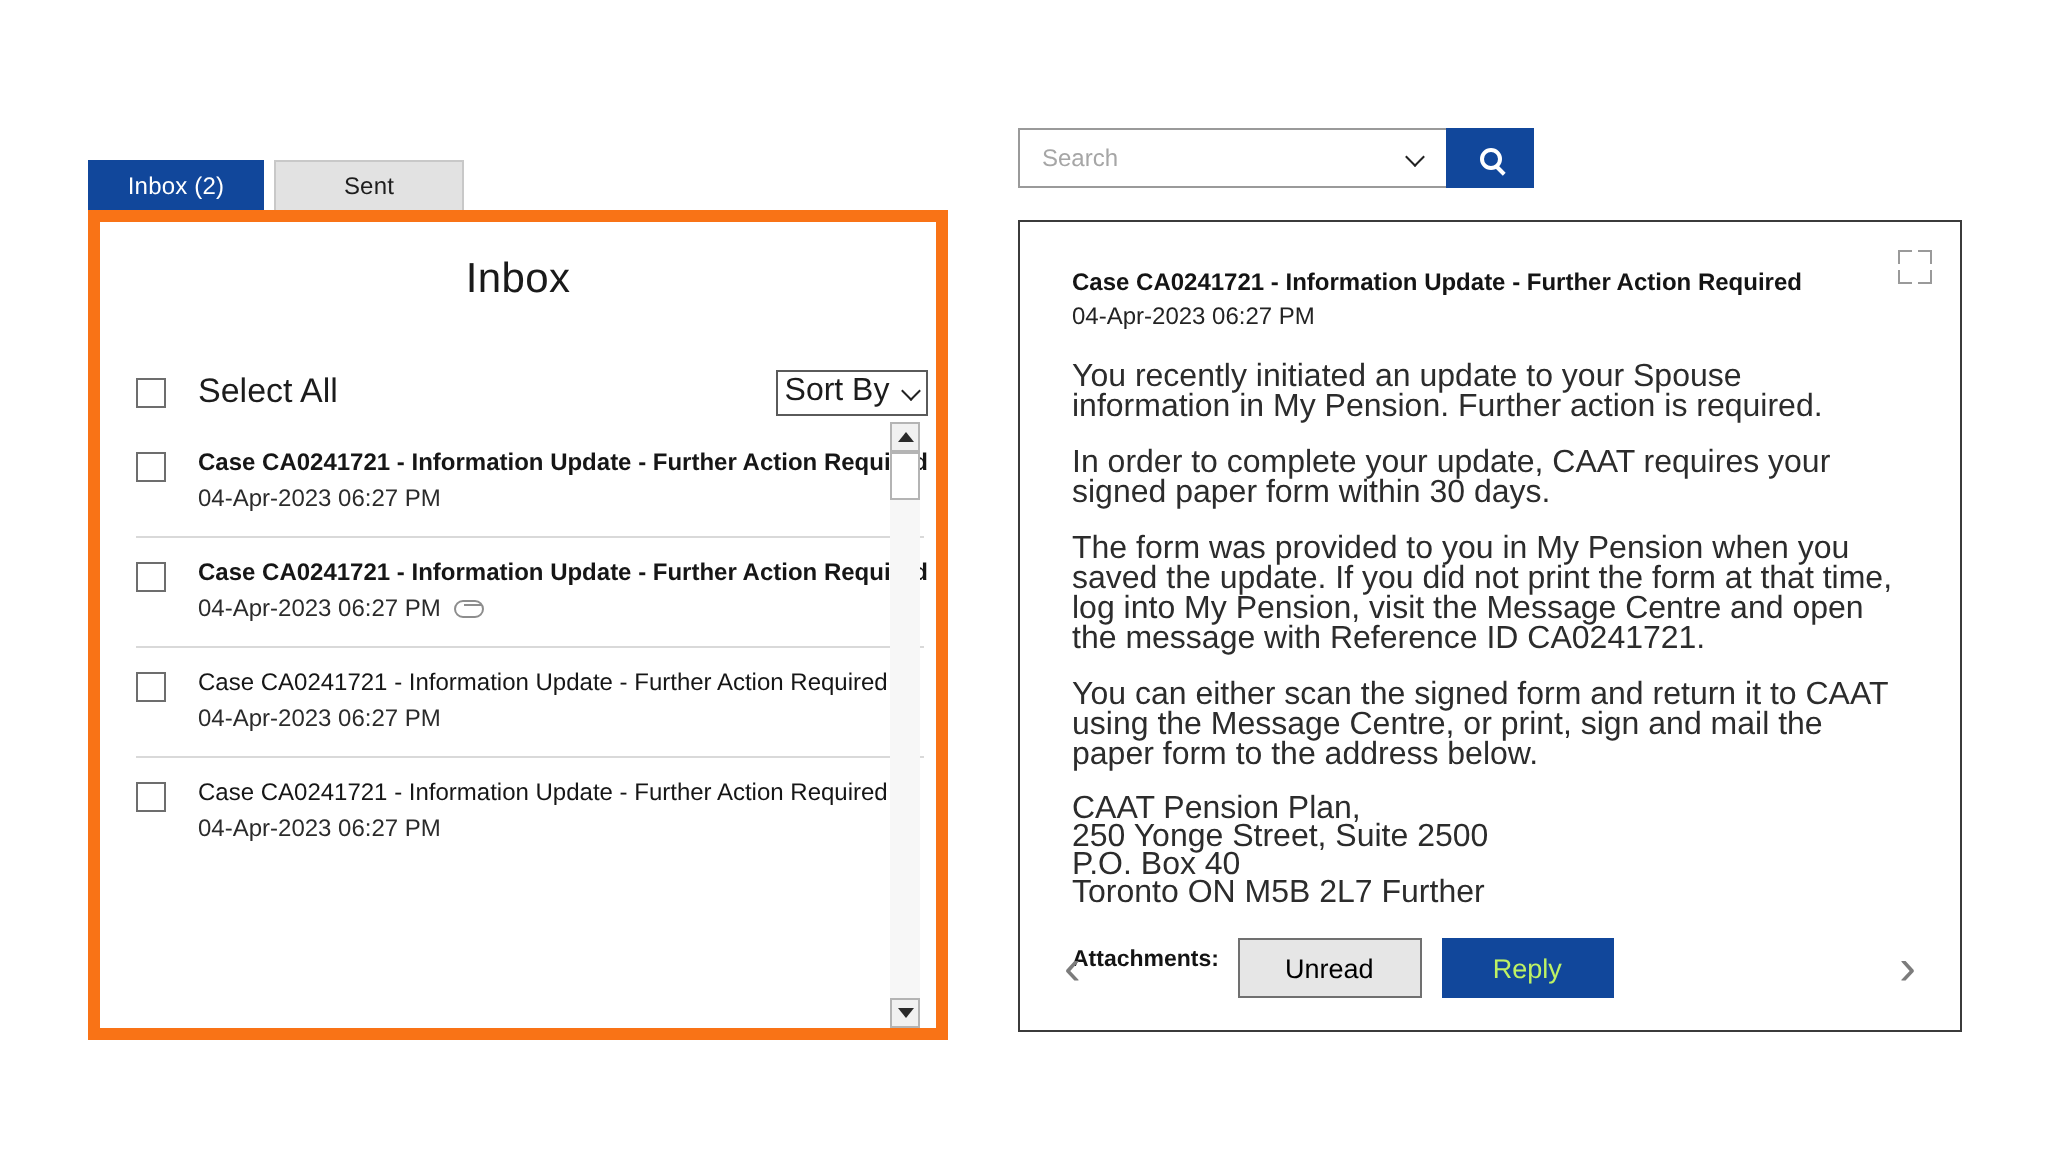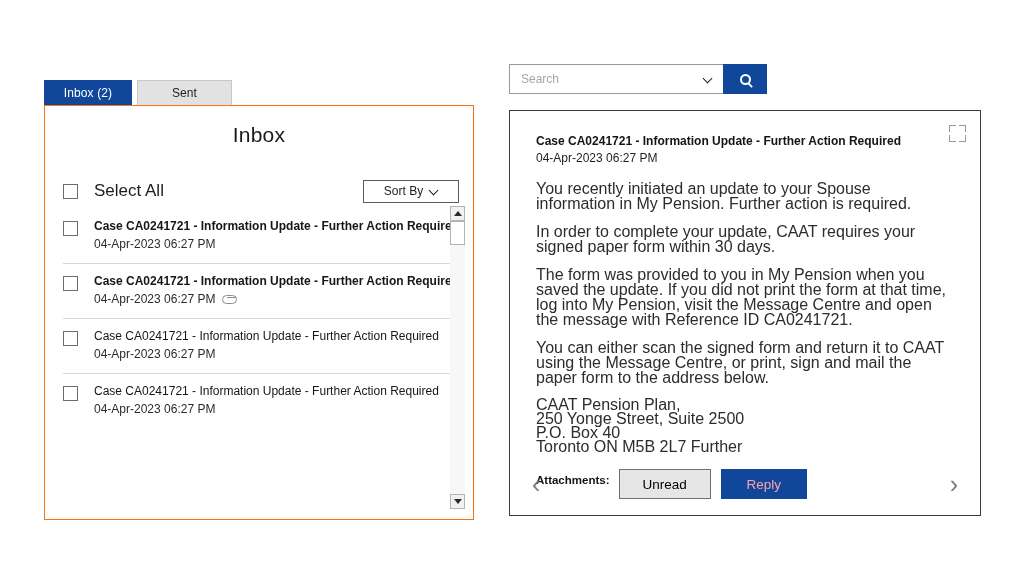--- a/index.html
+++ b/index.html
@@ -19,42 +19,42 @@
   .tab {
     height: 25px; display: flex; align-items: center; justify-content: center;
     font-size: 12px; letter-spacing: .1px; cursor: pointer;
     border: 1px solid #c8c8c8; border-bottom: none;
   }
   .tab.active { background: #11479b; color: #fff; border-color: #11479b; width: 88px; }
   .tab.inactive { background: #e2e2e2; color: #1d1d1d; width: 95px; margin-left: 5px; }
 
   #list-panel {
     position: relative; width: 430px; height: 415px;
-    background: #fff; border: 1px solid #f97316;
+    background: #fff; border: 6px solid #f97316;
     overflow: hidden;
   }
 
   #list-title {
     text-align: center; font-size: 21px; color: #1a1a1a;
     font-weight: 400; margin-top: 17px; letter-spacing: .2px;
   }
 
   #list-toolbar {
     position: absolute; left: 0; top: 72px; width: 430px; height: 26px;
     display: flex; align-items: center; padding: 0 16px 0 18px;
   }
   .cb {
     width: 15px; height: 15px; border: 1px solid #6d6d6d; background: #fff;
     display: inline-block; flex: 0 0 auto; cursor: pointer;
   }
   #select-all-label { font-size: 17px; color: #1c1c1c; margin-left: 16px; }
   #sort-by {
-    margin-left: auto; width: 96px; height: 23px; border: 1px solid #5a5a5a;
+    margin-left: auto; width: 76px; height: 23px; border: 1px solid #5a5a5a;
     background: #fff; display: flex; align-items: center; justify-content: center;
-    gap: 7px; font-size: 12px; color: #1c1c1c; cursor: pointer;
+    gap: 7px; font-size: 16px; color: #1c1c1c; cursor: pointer;
   }
   .chev-d { width: 8px; height: 8px; position: relative; flex: 0 0 auto; }
   .chev-d::before {
     content: ""; position: absolute; left: 0; top: 0px; width: 6px; height: 6px;
     border-right: 1.7px solid #222; border-bottom: 1.7px solid #222;
     transform: rotate(45deg);
   }
 
   #msg-list {
     position: absolute; left: 0; top: 103px; width: 430px; height: 295px;
@@ -172,21 +172,21 @@
   .nav-arrow { width: 22px; font-size: 25px; color: #7c7c7c; cursor: pointer;
                line-height: 1; font-weight: 300; }
   #nav-next { margin-left: auto; text-align: right; }
   #footer-buttons { display: flex; gap: 10px; margin: 0 auto; }
   #unread-btn {
     width: 92px; height: 30px; background: #e6e6e6; border: 1px solid #707070;
     color: #000000; font-size: 13.5px; display: flex; align-items: center;
     justify-content: center; cursor: pointer;
   }
   #reply-btn {
-    width: 86px; height: 30px; background: #11479b; color: #fca5a5; font-size: 13.5px;
+    width: 86px; height: 30px; background: #11479b; color: #bef264; font-size: 13.5px;
     display: flex; align-items: center; justify-content: center; cursor: pointer;
   }
 </style>
 </head>
 <body>
 
 <div id="root">
 
   <div id="left-col">
 

